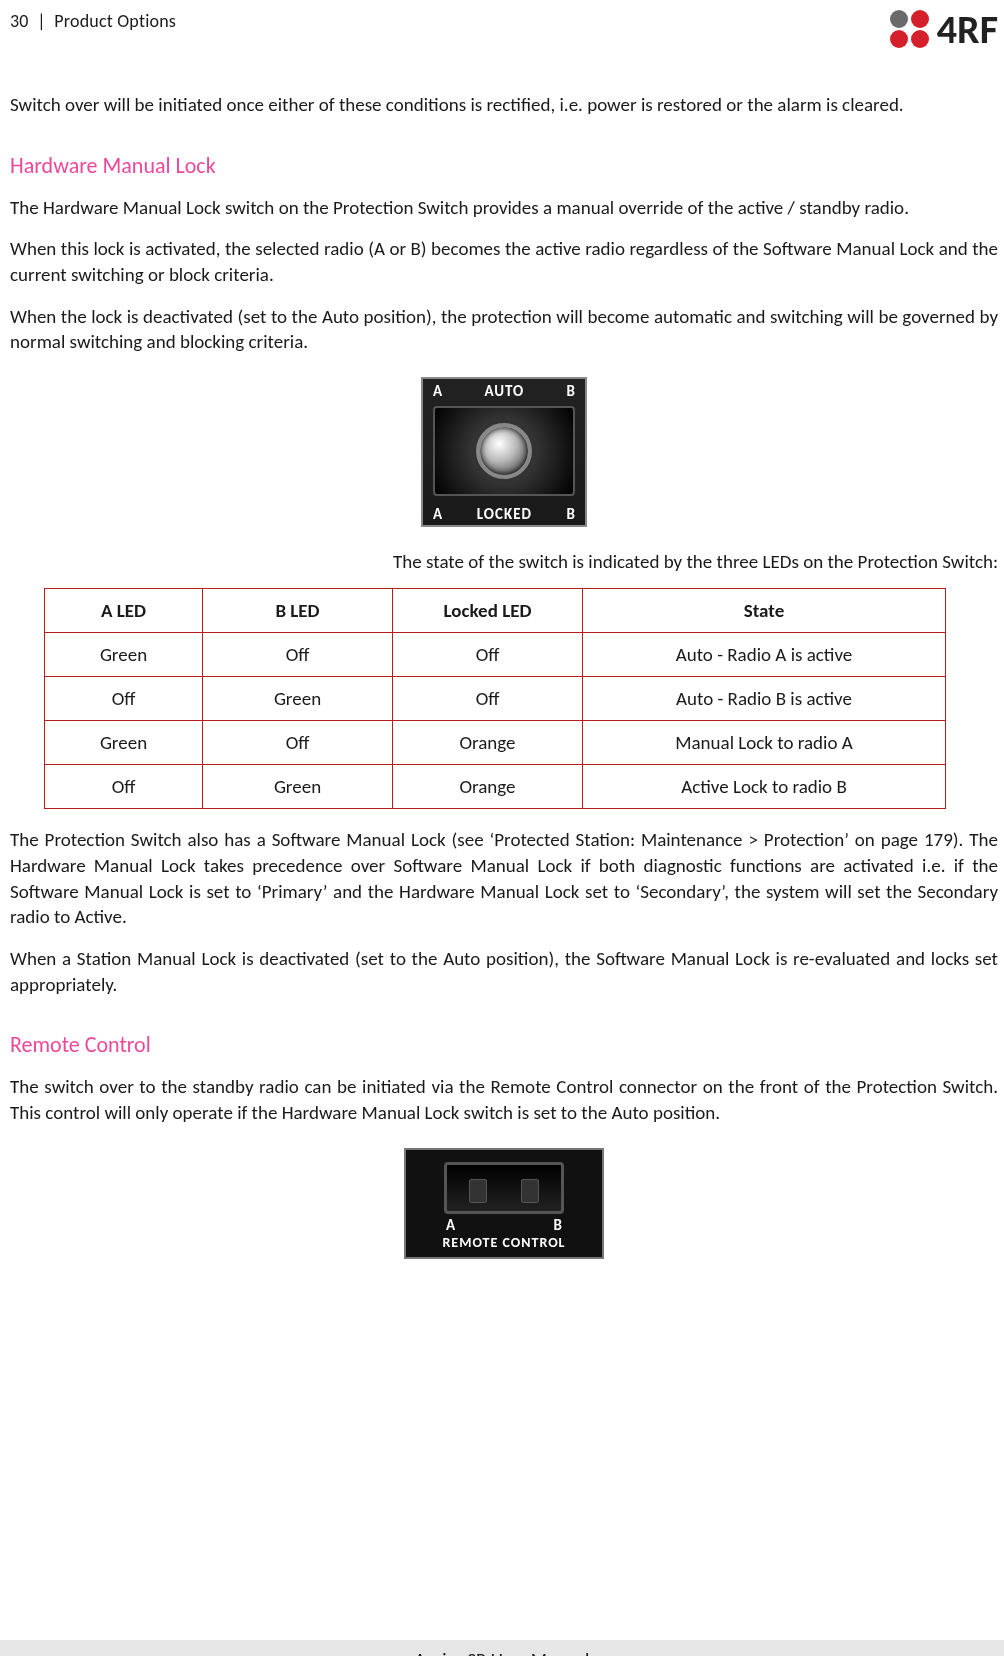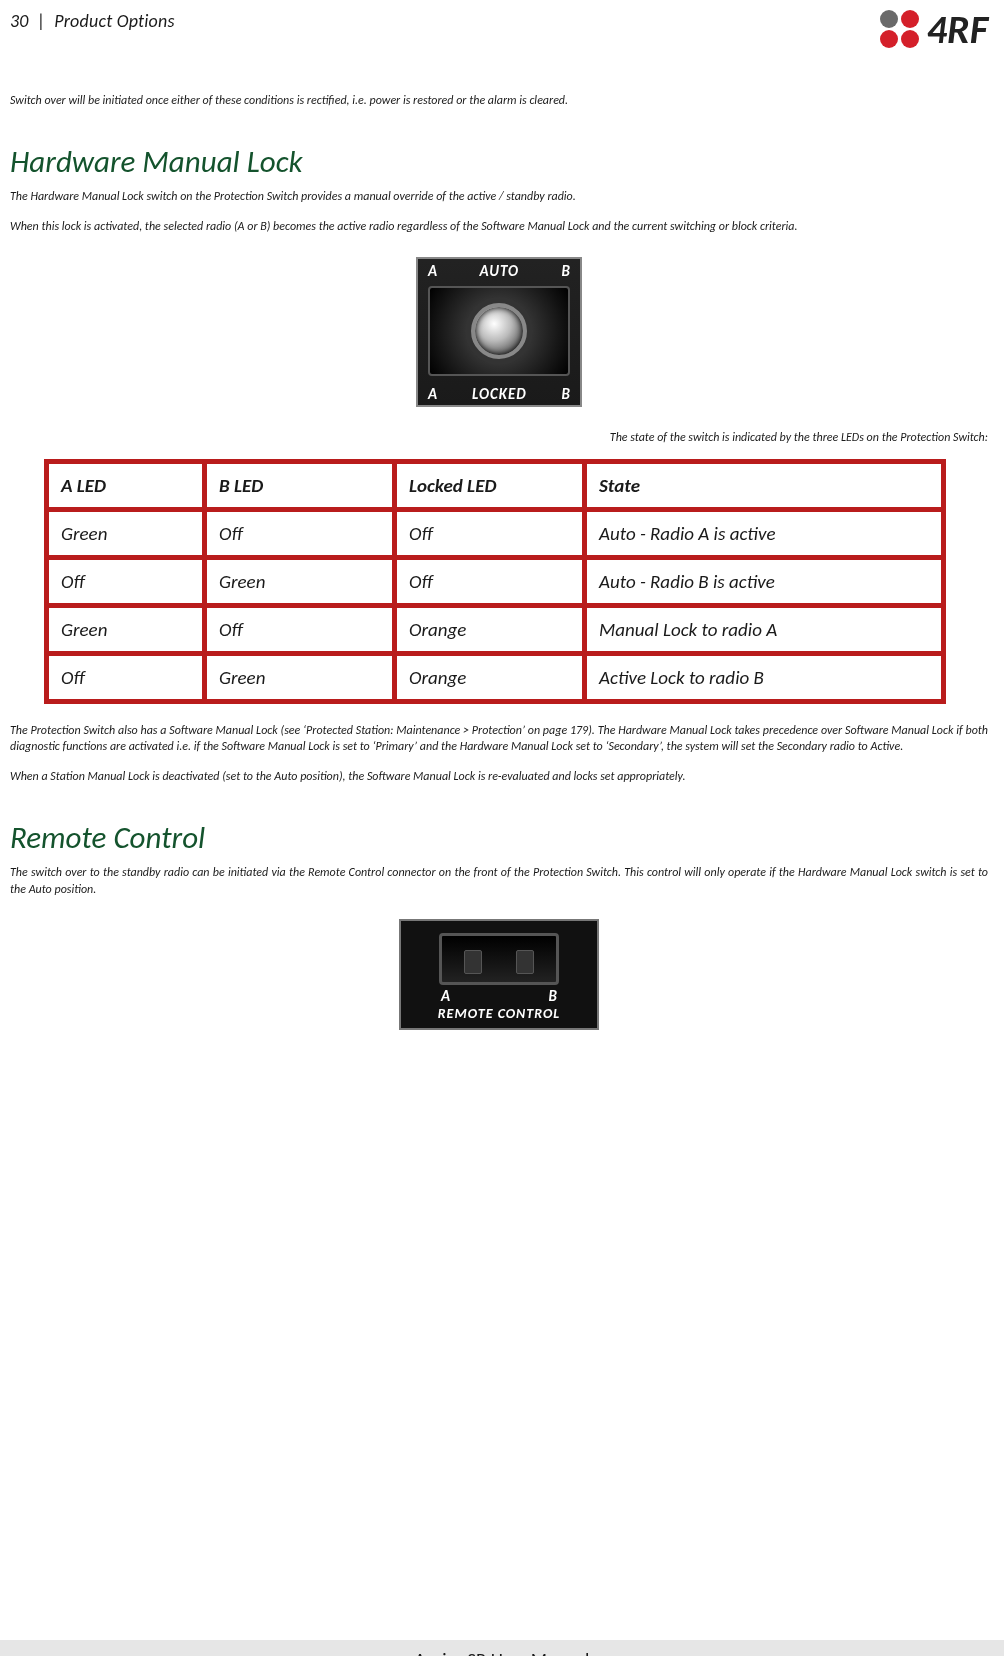--- a/index.html
+++ b/index.html
@@ -5,24 +5,23 @@
   * { box-sizing: border-box; }
   body {
     margin: 0;
     padding: 0;
     font-family: Calibri, Arial, sans-serif;
     background: #fff;
     color: #1a1a1a;
     width: 1004px;
   }
   .page {
-    padding: 8px 16px 0 10px;
+    padding: 8px 6px 0 10px;
     min-height: 1610px;
     position: relative;
-    font-style: italic;
   }
   .header {
     display: flex;
     justify-content: space-between;
     align-items: flex-start;
     margin-bottom: 36px;
     min-height: 48px;
   }
   .header-left {
     font-size: 18px;
@@ -36,30 +35,30 @@
   }
   .logo-dots { width: 46px; height: 42px; }
   .logo-text {
     font-size: 40px;
     font-weight: 700;
     color: #222;
     line-height: 1;
     padding-top: 2px;
   }
   .body-copy {
-    font-size: 12px;
+    font-size: 19px;
     line-height: 1.35;
     text-align: justify;
-    margin: 8px 0 14px 0;
+    margin: 16px 0 14px 0;
   }
   h2 {
-    font-size: 31px;
+    font-size: 22px;
     font-weight: 400;
     margin: 34px 0 6px 0;
-    color: #14532d;
+    color: #ec4899;
   }
   .figure {
     text-align: center;
     margin: 22px 0 22px 0;
   }
   
   .switch-box {
     display: inline-block;
     width: 166px;
     border: 2px solid #888;
@@ -115,23 +114,23 @@
   .rc-port::after{right:22px;}
   .rc-labelrow{display:flex;justify-content:space-between;padding:0 40px;font-weight:700;font-size:15px;}
   .rc-title{font-weight:700;font-size:14px;letter-spacing:1px;padding:0 0 6px 0;}
   
   table {
     border-collapse: collapse;
     margin: 6px 0 18px 34px;
     width: 902px;
   }
   th, td {
-    border: 5px solid #b91c1c;
+    border: 1px solid #b91c1c;
     padding: 10px 12px;
-    text-align: left;
+    text-align: center;
     font-size: 19px;
     font-weight: 400;
   }
   th { font-weight: 700; }
   col.c1{width:158px;}
   col.c2{width:190px;}
   col.c3{width:190px;}
   col.c4{width:auto;}
   .footer {
     background: #e6e6e6;
@@ -162,20 +161,21 @@
       </svg>
       <span class="logo-text">4RF</span>
     </div>
   </div>
 
   <p class="body-copy">Switch over will be initiated once either of these conditions is rectified, i.e. power is restored or the alarm is cleared.</p>
 
   <h2>Hardware Manual Lock</h2>
   <p class="body-copy">The Hardware Manual Lock switch on the Protection Switch provides a manual override of the active / standby radio.</p>
   <p class="body-copy">When this lock is activated, the selected radio (A or B) becomes the active radio regardless of the Software Manual Lock and the current switching or block criteria.</p>
+  <p class="body-copy">When the lock is deactivated (set to the Auto position), the protection will become automatic and switching will be governed by normal switching and blocking criteria.</p>
 
   <div class="figure">
     <div class="switch-box">
       <div class="switch-labelrow upper">
         <span>A</span>
         <span>AUTO</span>
         <span>B</span>
       </div>
       <div class="knob-area">
         <div class="knob"></div>

